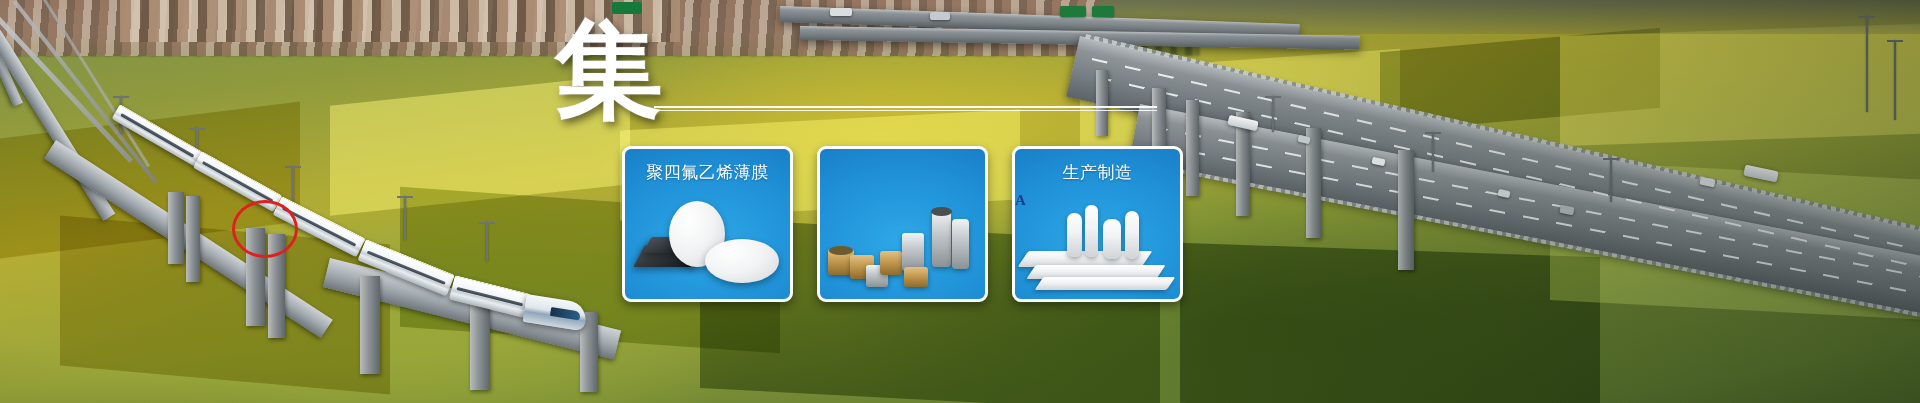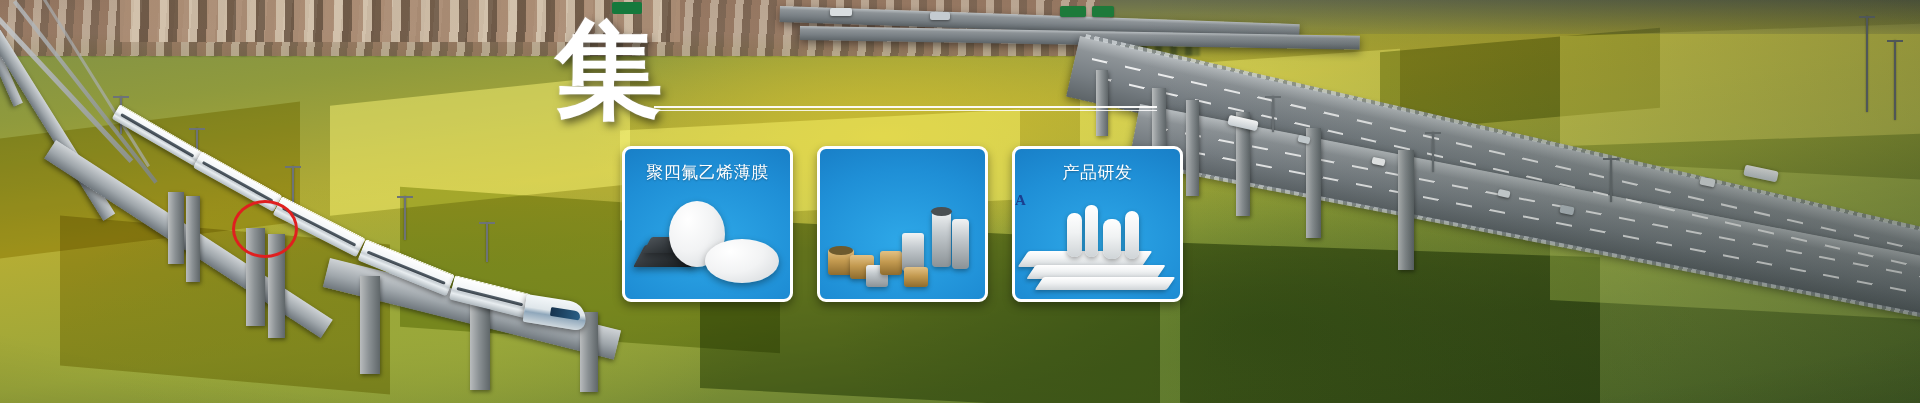--- a/index.html
+++ b/index.html
@@ -330,21 +330,21 @@
         <div class="tube stl" style="left:82px;top:40px;width:22px;height:38px;"></div>
         <div class="tube brz" style="left:84px;top:74px;width:24px;height:20px;"></div>
         <div class="tube stl" style="left:112px;top:18px;width:19px;height:56px;border-radius:4px;"></div>
         <div class="tube stl" style="left:132px;top:26px;width:17px;height:50px;border-radius:4px;"></div>
         <div class="ring" style="left:111px;top:14px;width:21px;height:9px;background:#4a4f52;"></div>
         <div class="ring" style="left:9px;top:53px;width:24px;height:9px;background:#6d5a2e;"></div>
       </div>
     </div>
 
     <div class="card">
-      <div class="card-title">产品研发</div>
+      <div class="card-title">生产制造</div>
       <div class="card-art">
         <div class="bar wht" style="left:8px;top:58px;width:124px;height:16px;transform:skewX(-34deg);"></div>
         <div class="bar wht" style="left:16px;top:72px;width:130px;height:14px;transform:skewX(-34deg);"></div>
         <div class="bar wht" style="left:24px;top:84px;width:132px;height:13px;transform:skewX(-34deg);"></div>
         <div class="tube wht" style="left:52px;top:20px;width:15px;height:44px;border-radius:7px;"></div>
         <div class="tube wht" style="left:70px;top:12px;width:13px;height:52px;border-radius:6px;"></div>
         <div class="tube wht" style="left:88px;top:26px;width:18px;height:40px;border-radius:8px;"></div>
         <div class="tube wht" style="left:110px;top:18px;width:14px;height:48px;border-radius:7px;"></div>
         <div class="letterA">A</div>
       </div>

